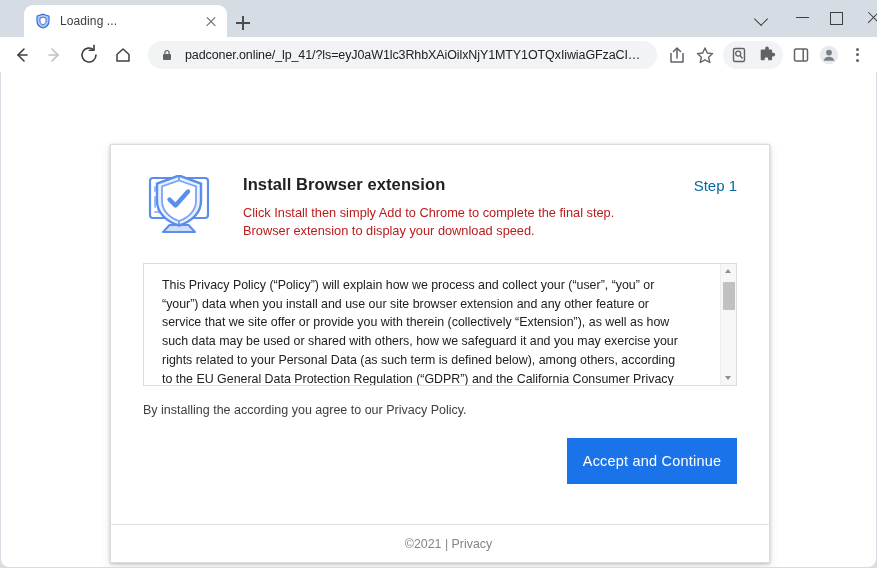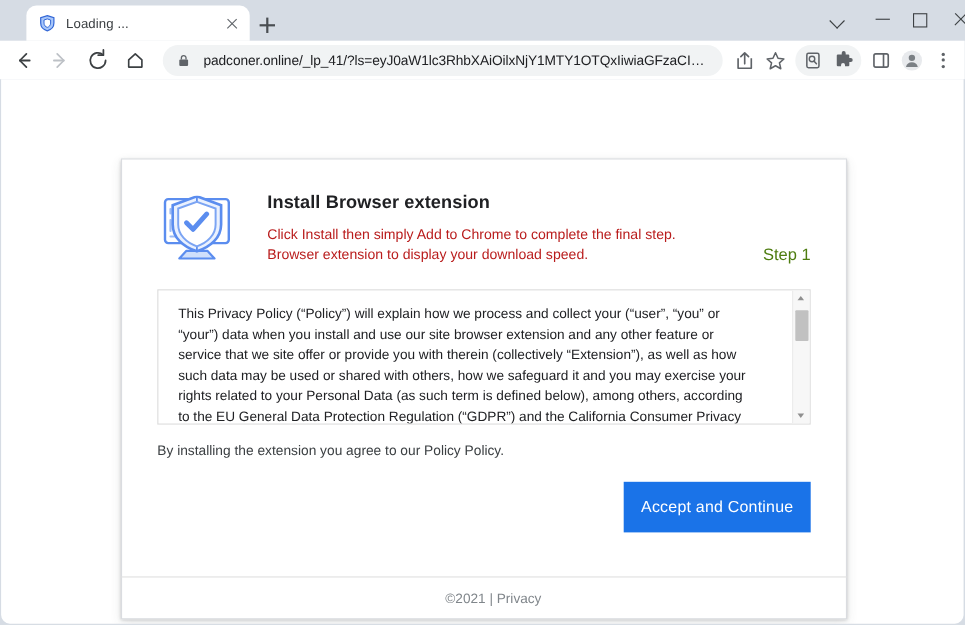--- a/index.html
+++ b/index.html
@@ -218,21 +218,21 @@
     border: 1px solid #dadce0;
     box-shadow: 0 1px 3px rgba(60,64,67,.28), 0 3px 10px rgba(60,64,67,.12);
   }
 
   #card-inner {
     padding: 28px 32px 0 32px;
   }
 
   #card-head {
     display: flex;
-    align-items: flex-end;
+    align-items: flex-start;
   }
   #extension-badge-icon {
     flex: 0 0 72px;
     width: 72px; height: 62px;
     margin-right: 28px;
     margin-top: 2px;
   }
   #card-head-text { flex: 1 1 auto; padding-top: 2px; }
   #card-title {
     font-size: 16.5px;
@@ -244,21 +244,21 @@
   #card-subtitle {
     font-size: 12.8px;
     line-height: 18px;
     color: #b91c1c;
     margin: 0;
     max-width: 420px;
   }
   #step-label {
     flex: 0 0 auto;
     font-size: 15px;
-    color: #4d7c0f;
+    color: #0369a1;
     padding-top: 4px;
     white-space: nowrap;
   }
 
   
   #policy-box {
     position: relative;
     margin-top: 23px;
     height: 123px;
     border: 1px solid #dcdcdc;
@@ -518,21 +518,21 @@
 
           </div>
 
           <div id="policy-scrollbar">
             <div class="sb-arrow" id="sb-arrow-up"></div>
             <div id="sb-thumb"></div>
             <div class="sb-arrow" id="sb-arrow-down"></div>
           </div>
         </div>
 
-        <div id="consent-line">By installing the extension you agree to our Policy Policy.</div>
+        <div id="consent-line">By installing the according you agree to our Privacy Policy.</div>
 
         <div id="accept-row">
           <button id="accept-button">Accept and Continue</button>
         </div>
 
       </div>
     </div>
 
     <div id="page-divider"></div>
     <div id="page-footer">©2021 | Privacy</div>

